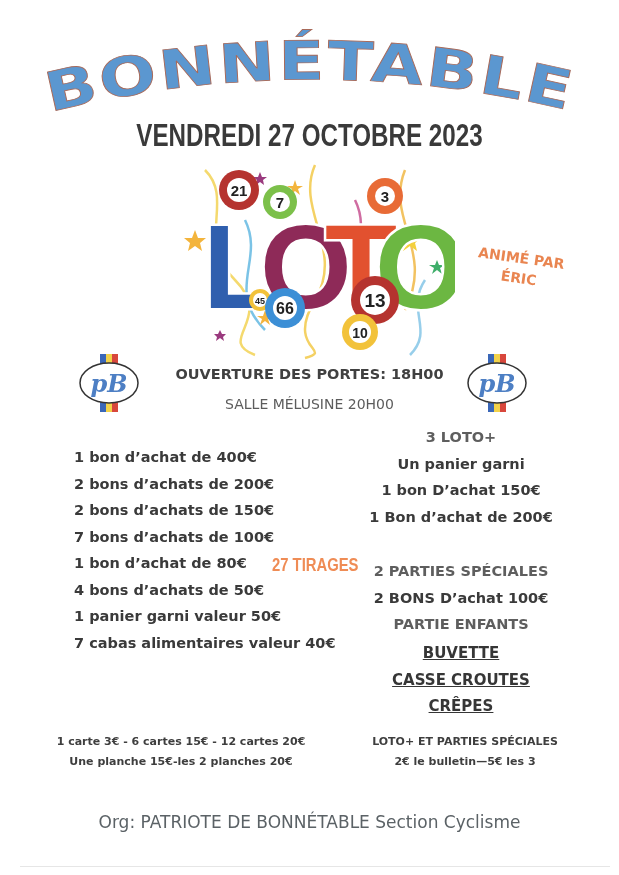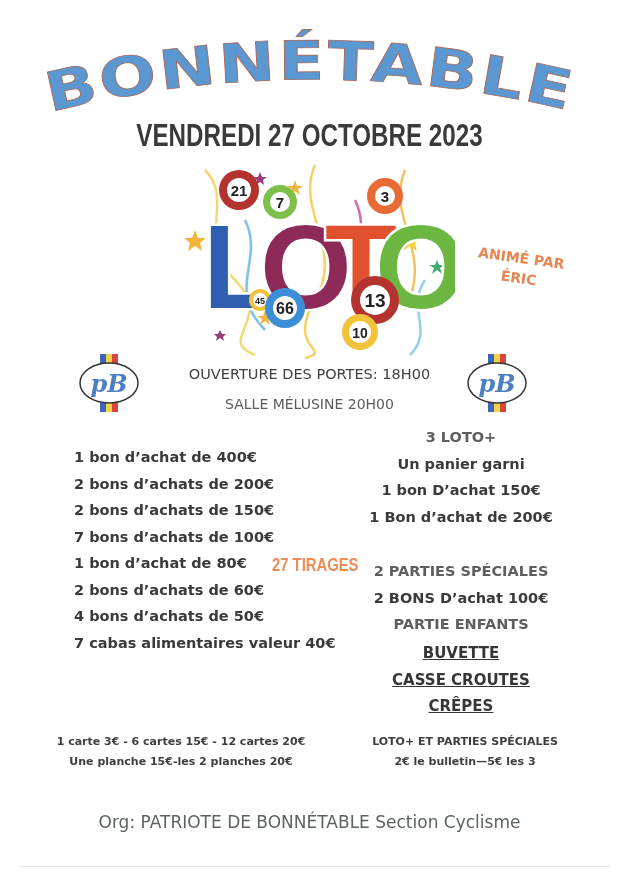--- a/index.html
+++ b/index.html
@@ -22,21 +22,21 @@
     left: 455px; top: 248px; width: 130px; text-align: center;
     color: #e98550; font-weight: bold; font-size: 14px; line-height: 20px;
     font-family: "DejaVu Sans", sans-serif; transform: rotate(8deg);
   }
   .logo { width: 62px; height: 62px; }
   .logo svg { width: 100%; height: 100%; }
   .logo-left { left: 78px; top: 352px; }
   .logo-right { left: 466px; top: 352px; }
   .ouverture {
     left: 0; width: 619px; top: 366px; text-align: center;
-    font-weight: normal; font-size: 14.5px; color: #404040;
+    font-weight: bold; font-size: 14.5px; color: #404040;
     font-family: "DejaVu Sans", sans-serif;
   }
   .salle {
     left: 0; width: 619px; top: 396px; text-align: center;
     font-weight: normal; font-size: 14px; color: #5c5c5c;
   }
   .prizes {
     left: 74px; top: 444px; font-weight: bold; font-size: 14.5px; color: #3a3a3a;
   }
   .prizes div { height: 26.5px; line-height: 26.5px; white-space: nowrap; }
@@ -177,22 +177,22 @@
 
 <div class="abs ouverture">OUVERTURE DES PORTES: 18H00</div>
 <div class="abs salle">SALLE MÉLUSINE 20H00</div>
 
 <div class="abs prizes">
   <div>1 bon d’achat de 400€</div>
   <div>2 bons d’achats de 200€</div>
   <div>2 bons d’achats de 150€</div>
   <div>7 bons d’achats de 100€</div>
   <div>1 bon d’achat de 80€</div>
-  <div>2 bons d’achats de 60€</div>
   <div>4 bons d’achats de 50€</div>
+  <div>1 panier garni valeur 50€</div>
   <div>7 cabas alimentaires valeur 40€</div>
 </div>
 
 <div class="abs tirages">27 TIRAGES</div>
 
 <div class="abs right-col rc1">
   <div class="muted">3 LOTO+</div>
   <div>Un panier garni</div>
   <div>1 bon D’achat 150€</div>
   <div>1 Bon d’achat de 200€</div>

